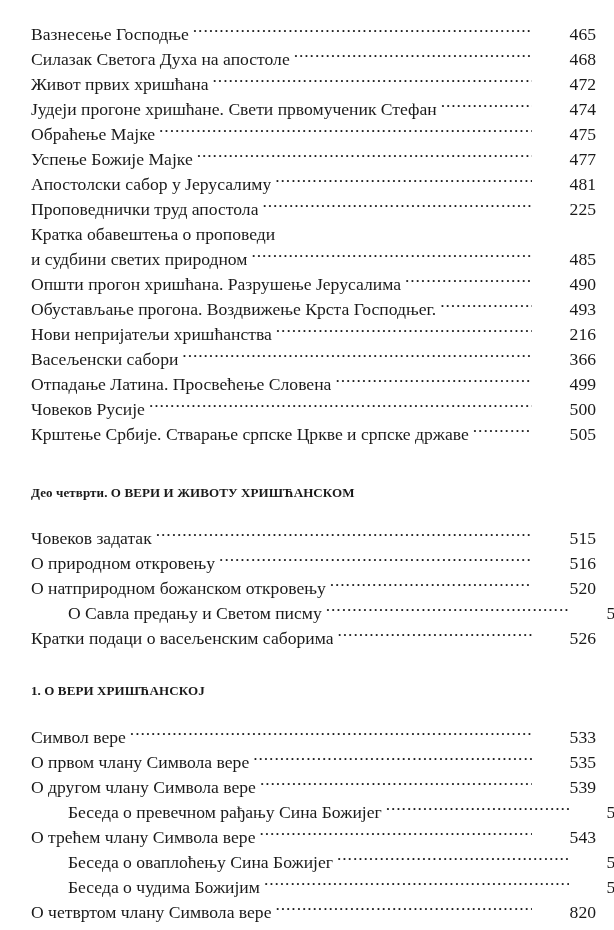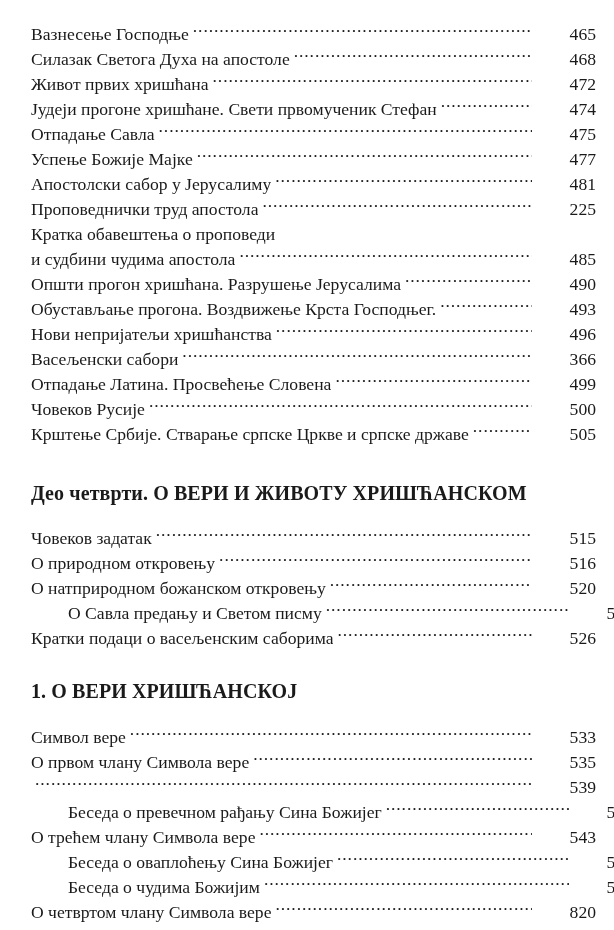--- a/index.html
+++ b/index.html
@@ -70,21 +70,21 @@
     flex: 0 0 auto;
     text-align: right;
     font-variant-numeric: oldstyle-nums;
     font-feature-settings: "onum" 1;
     padding-left: 1px;
     margin-left: 36px;
   }
 
   
   .section-heading {
-    font-size: 20px;
+    font-size: 13px;
     font-weight: bold;
     line-height: 24px;
     letter-spacing: 0.1px;
     white-space: nowrap;
   }
 
   .sp-before-heading-a { height: 34px; }
   .sp-after-heading-a  { height: 21px; }
   .sp-before-heading-b { height: 28px; }
   .sp-after-heading-b  { height: 22px; }
@@ -109,21 +109,21 @@
         <span class="toc-title">Живот првих хришћана</span>
         <span class="toc-leader gap-wide"></span>
         <span class="toc-page">472</span>
       </div>
       <div class="toc-entry">
         <span class="toc-title">Јудеји прогоне хришћане. Свети првомученик Стефан</span>
         <span class="toc-leader gap-wide"></span>
         <span class="toc-page">474</span>
       </div>
       <div class="toc-entry">
-        <span class="toc-title">Отпадање Савла</span>
+        <span class="toc-title">Обраћење Мајке</span>
         <span class="toc-leader gap-wide"></span>
         <span class="toc-page">475</span>
       </div>
       <div class="toc-entry">
         <span class="toc-title">Успење Божије Мајке</span>
         <span class="toc-leader gap-wide"></span>
         <span class="toc-page">477</span>
       </div>
       <div class="toc-entry">
         <span class="toc-title">Апостолски сабор у Јерусалиму</span>
@@ -132,38 +132,38 @@
       </div>
       <div class="toc-entry">
         <span class="toc-title">Проповеднички труд апостола</span>
         <span class="toc-leader gap-wide"></span>
         <span class="toc-page">225</span>
       </div>
       <div class="toc-entry no-leader">
         <span class="toc-title">Кратка обавештења о проповеди</span>
       </div>
       <div class="toc-entry">
-        <span class="toc-title">и судбини чудима апостола</span>
+        <span class="toc-title">и судбини светих природном</span>
         <span class="toc-leader gap-wide"></span>
         <span class="toc-page">485</span>
       </div>
       <div class="toc-entry">
         <span class="toc-title">Општи прогон хришћана. Разрушење Јерусалима</span>
         <span class="toc-leader gap-wide"></span>
         <span class="toc-page">490</span>
       </div>
       <div class="toc-entry">
         <span class="toc-title">Обустављање прогона. Воздвижење Крста Господњег.</span>
         <span class="toc-leader gap-wide"></span>
         <span class="toc-page">493</span>
       </div>
       <div class="toc-entry">
         <span class="toc-title">Нови непријатељи хришћанства</span>
         <span class="toc-leader gap-wide"></span>
-        <span class="toc-page">496</span>
+        <span class="toc-page">216</span>
       </div>
       <div class="toc-entry">
         <span class="toc-title">Васељенски сабори</span>
         <span class="toc-leader gap-wide"></span>
         <span class="toc-page">366</span>
       </div>
       <div class="toc-entry">
         <span class="toc-title">Отпадање Латина. Просвећење Словена</span>
         <span class="toc-leader gap-wide"></span>
         <span class="toc-page">499</span>
@@ -221,20 +221,21 @@
         <span class="toc-title">Символ вере</span>
         <span class="toc-leader gap-wide"></span>
         <span class="toc-page">533</span>
       </div>
       <div class="toc-entry">
         <span class="toc-title">О првом члану Символа вере</span>
         <span class="toc-leader gap-wide"></span>
         <span class="toc-page">535</span>
       </div>
       <div class="toc-entry">
+        <span class="toc-title">О другом члану Символа вере</span>
         <span class="toc-leader gap-wide"></span>
         <span class="toc-page">539</span>
       </div>
       <div class="toc-entry indent-1">
         <span class="toc-title">Беседа о превечном рађању Сина Божијег</span>
         <span class="toc-leader gap-wide"></span>
         <span class="toc-page">541</span>
       </div>
       <div class="toc-entry">
         <span class="toc-title">О трећем члану Символа вере</span>

